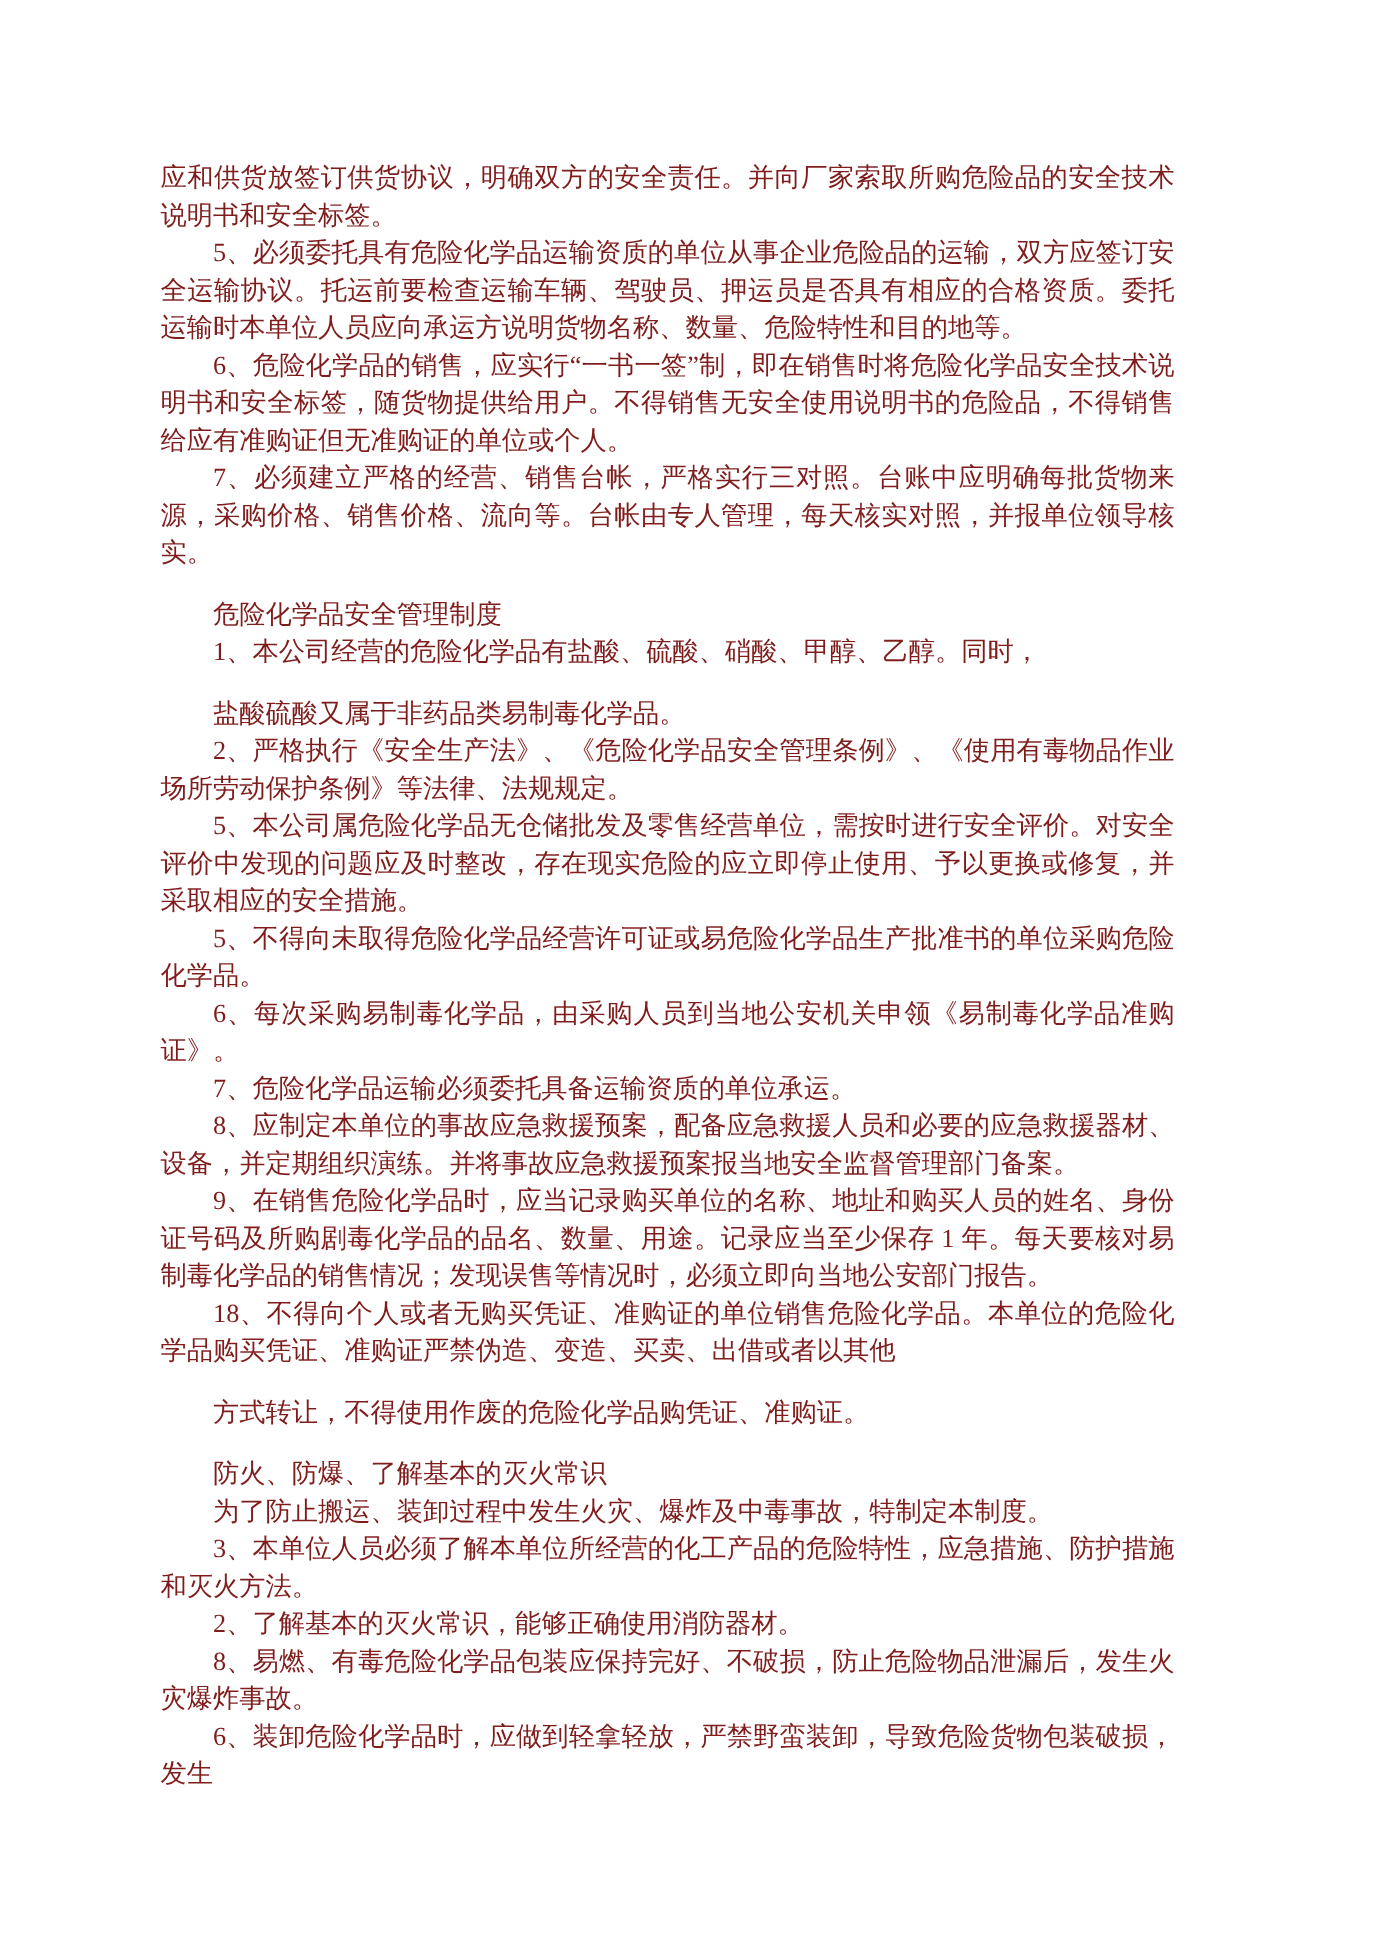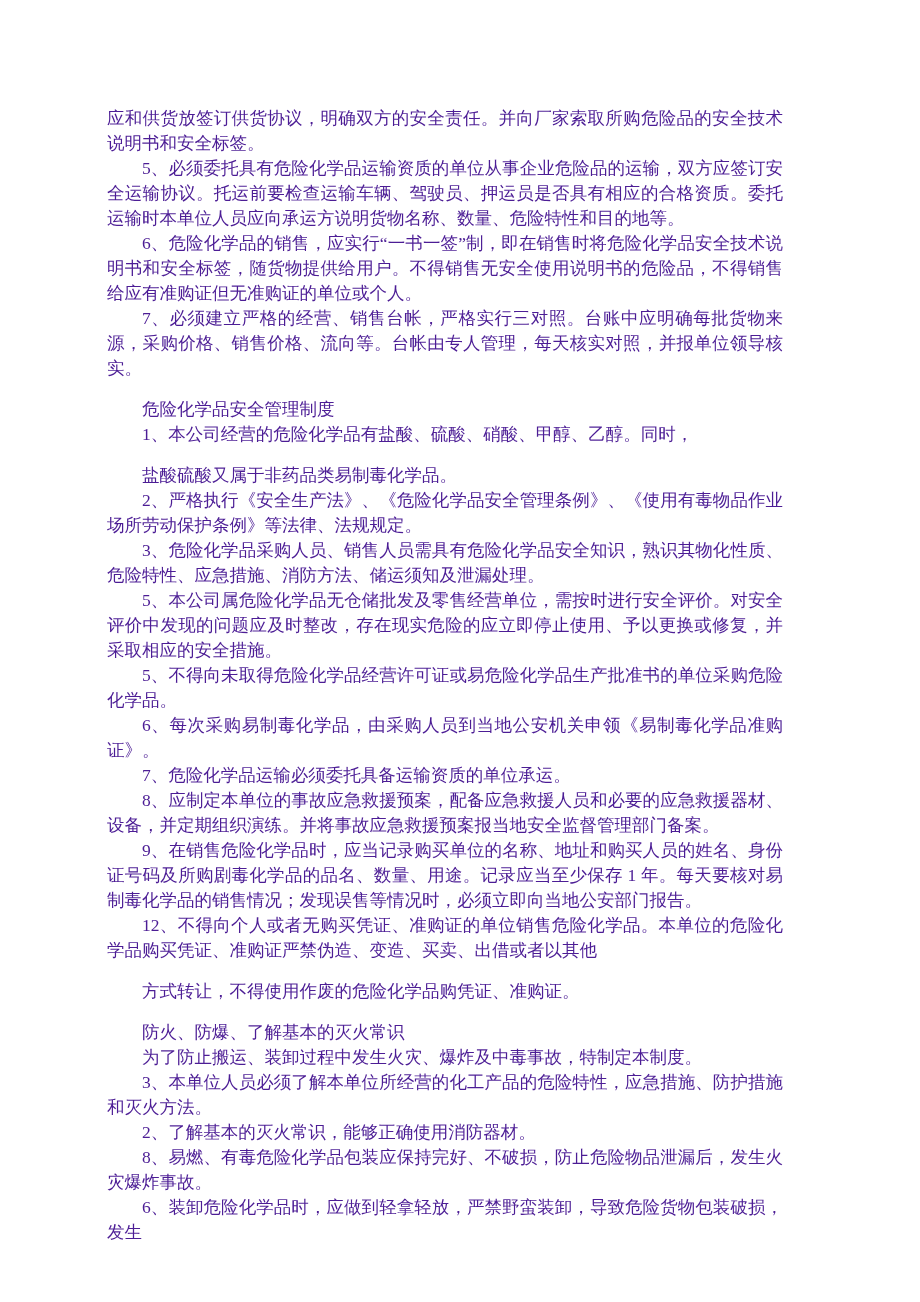--- a/index.html
+++ b/index.html
@@ -12,21 +12,21 @@
     height: 1302px;
     overflow: hidden;
     font-family: "Liberation Serif", "DejaVu Serif", serif;
   }
   .page {
     box-sizing: border-box;
     width: 920px;
     height: 1302px;
     background: #ffffff;
     padding: 106px 137px 0 107px;
-    color: #4c1d95;
+    color: #7f1d1d;
   }
   .para {
     margin: 0;
     font-size: 17.5px;
     line-height: 25px;
     text-align: justify;
     text-indent: 2em;
     word-break: break-all;
     min-height: 25px;
   }
@@ -46,28 +46,27 @@
   <p class="para no-indent">应和供货放签订供货协议，明确双方的安全责任。并向厂家索取所购危险品的安全技术说明书和安全标签。</p>
   <p class="para">5、必须委托具有危险化学品运输资质的单位从事企业危险品的运输，双方应签订安全运输协议。托运前要检查运输车辆、驾驶员、押运员是否具有相应的合格资质。委托运输时本单位人员应向承运方说明货物名称、数量、危险特性和目的地等。</p>
   <p class="para">6、危险化学品的销售，应实行“一书一签”制，即在销售时将危险化学品安全技术说明书和安全标签，随货物提供给用户。不得销售无安全使用说明书的危险品，不得销售给应有准购证但无准购证的单位或个人。</p>
   <p class="para">7、必须建立严格的经营、销售台帐，严格实行三对照。台账中应明确每批货物来源，采购价格、销售价格、流向等。台帐由专人管理，每天核实对照，并报单位领导核实。</p>
   <p class="para blank"></p>
   <p class="para">危险化学品安全管理制度</p>
   <p class="para">1、本公司经营的危险化学品有盐酸、硫酸、硝酸、甲醇、乙醇。同时，</p>
   <p class="para blank"></p>
   <p class="para">盐酸硫酸又属于非药品类易制毒化学品。</p>
   <p class="para">2、严格执行《安全生产法》、《危险化学品安全管理条例》、《使用有毒物品作业场所劳动保护条例》等法律、法规规定。</p>
-  <p class="para">3、危险化学品采购人员、销售人员需具有危险化学品安全知识，熟识其物化性质、危险特性、应急措施、消防方法、储运须知及泄漏处理。</p>
   <p class="para">5、本公司属危险化学品无仓储批发及零售经营单位，需按时进行安全评价。对安全评价中发现的问题应及时整改，存在现实危险的应立即停止使用、予以更换或修复，并采取相应的安全措施。</p>
   <p class="para">5、不得向未取得危险化学品经营许可证或易危险化学品生产批准书的单位采购危险化学品。</p>
   <p class="para">6、每次采购易制毒化学品，由采购人员到当地公安机关申领《易制毒化学品准购证》。</p>
   <p class="para">7、危险化学品运输必须委托具备运输资质的单位承运。</p>
   <p class="para">8、应制定本单位的事故应急救援预案，配备应急救援人员和必要的应急救援器材、设备，并定期组织演练。并将事故应急救援预案报当地安全监督管理部门备案。</p>
   <p class="para">9、在销售危险化学品时，应当记录购买单位的名称、地址和购买人员的姓名、身份证号码及所购剧毒化学品的品名、数量、用途。记录应当至少保存 1 年。每天要核对易制毒化学品的销售情况；发现误售等情况时，必须立即向当地公安部门报告。</p>
-  <p class="para">12、不得向个人或者无购买凭证、准购证的单位销售危险化学品。本单位的危险化学品购买凭证、准购证严禁伪造、变造、买卖、出借或者以其他</p>
+  <p class="para">18、不得向个人或者无购买凭证、准购证的单位销售危险化学品。本单位的危险化学品购买凭证、准购证严禁伪造、变造、买卖、出借或者以其他</p>
   <p class="para blank"></p>
   <p class="para">方式转让，不得使用作废的危险化学品购凭证、准购证。</p>
   <p class="para blank"></p>
   <p class="para">防火、防爆、了解基本的灭火常识</p>
   <p class="para">为了防止搬运、装卸过程中发生火灾、爆炸及中毒事故，特制定本制度。</p>
   <p class="para">3、本单位人员必须了解本单位所经营的化工产品的危险特性，应急措施、防护措施和灭火方法。</p>
   <p class="para">2、了解基本的灭火常识，能够正确使用消防器材。</p>
   <p class="para">8、易燃、有毒危险化学品包装应保持完好、不破损，防止危险物品泄漏后，发生火灾爆炸事故。</p>
   <p class="para">6、装卸危险化学品时，应做到轻拿轻放，严禁野蛮装卸，导致危险货物包装破损，发生</p>
 </div>

